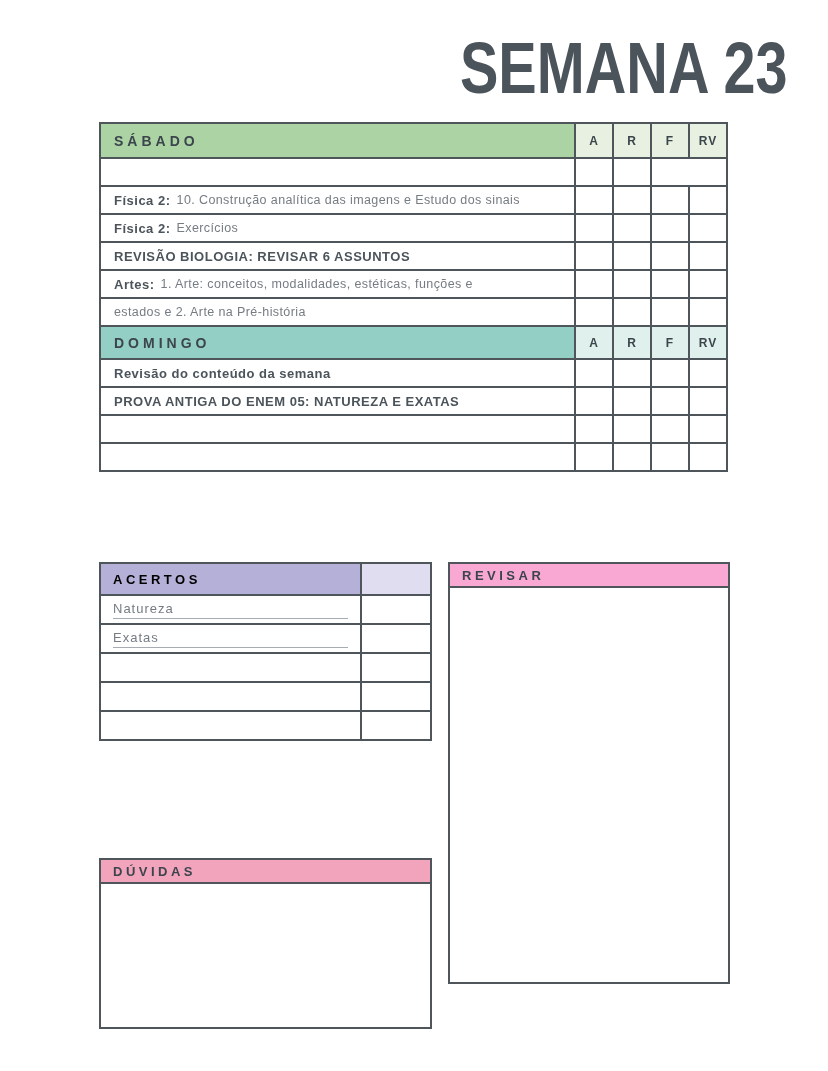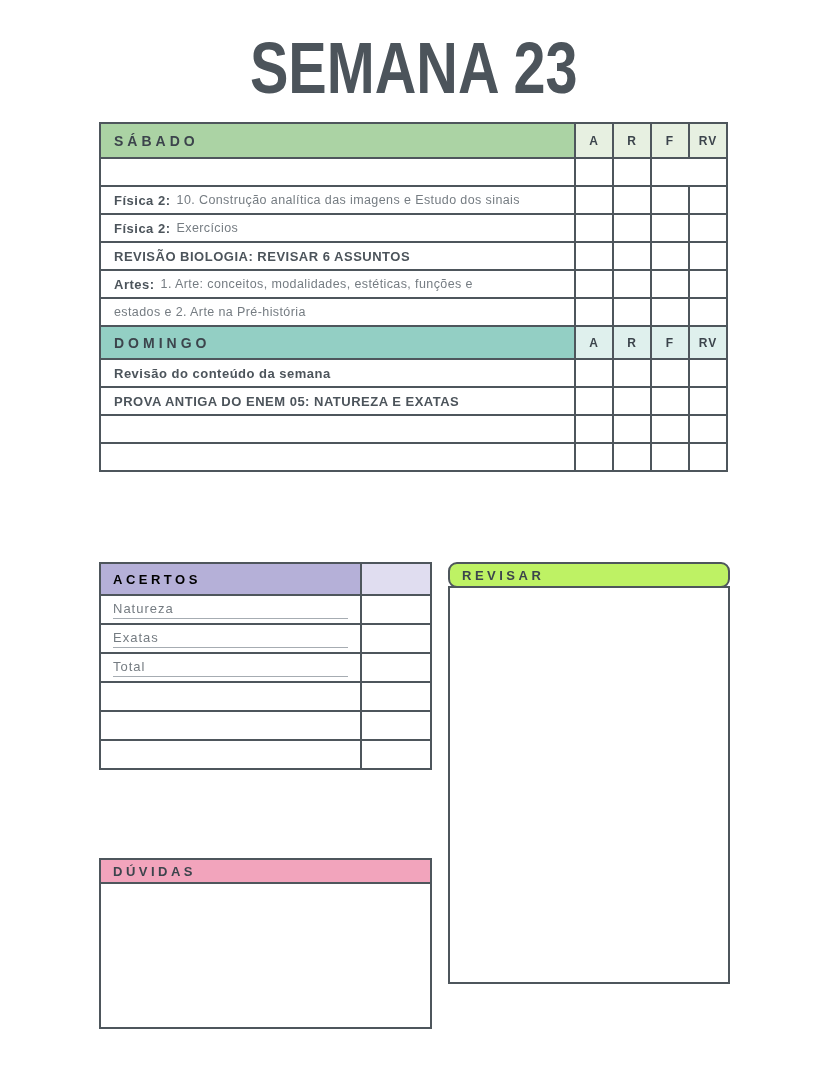--- a/index.html
+++ b/index.html
@@ -1,21 +1,21 @@
 <!DOCTYPE html>
 <html><head>
 <meta charset="utf-8">
 <style>
   * { margin:0; padding:0; box-sizing:border-box; }
   html,body { background:#ffffff; }
   body { font-family:"Liberation Sans","DejaVu Sans",sans-serif; }
   #page { position:relative; width:828px; height:1071px; background:#ffffff; overflow:hidden; }
 
   
-  .title-wrap { position:absolute; top:32px; left:0; width:100%; text-align:center; }
+  .title-wrap { position:absolute; top:32px; left:0; width:100%; text-align:right; }
   .title { display:inline-block; font-size:72px; font-weight:bold; color:#4c545b;
            letter-spacing:0px; transform:scaleX(0.8); transform-origin:center;
            white-space:nowrap; line-height:1.0; }
 
   
   .sched { position:absolute; left:99px; top:122px; width:629px;
            border:2px solid #4e565c; background:#fff; }
   .srow { display:grid; grid-template-columns:1fr 38px 38px 38px 38px; height:28px; }
   .srow + .srow { border-top:2px solid #4e565c; }
   .srow.day { height:33px; }
@@ -205,45 +205,39 @@
       <div></div>
     </div>
 
     <div class="arow">
       <div class="a-label">
         <span class="uline">Exatas</span>
       </div>
       <div></div>
     </div>
 
-    <div class="arow">
-      <div class="a-label">
-        <span class="uline">Total</span>
-      </div>
-      <div></div>
-    </div>
 
     <div class="arow">
       <div class="a-label plain"></div>
       <div></div>
     </div>
 
     <div class="arow">
       <div class="a-label plain"></div>
       <div></div>
     </div>
 
     <div class="arow">
       <div class="a-label plain"></div>
       <div></div>
     </div>
   </div>
 
   <div class="revisar">
-    <div class="panel-head" style="background-color: #bef264; border-radius: 9px;">REVISAR</div>
+    <div class="panel-head" style="background-color: #f9a8d4;">REVISAR</div>
     <div class="panel-box"></div>
   </div>
 
   <div class="duvidas">
     <div class="panel-head" style="background-color: rgb(242, 164, 188);">DÚVIDAS</div>
     <div class="panel-box"></div>
   </div>
 
 </div>
 

